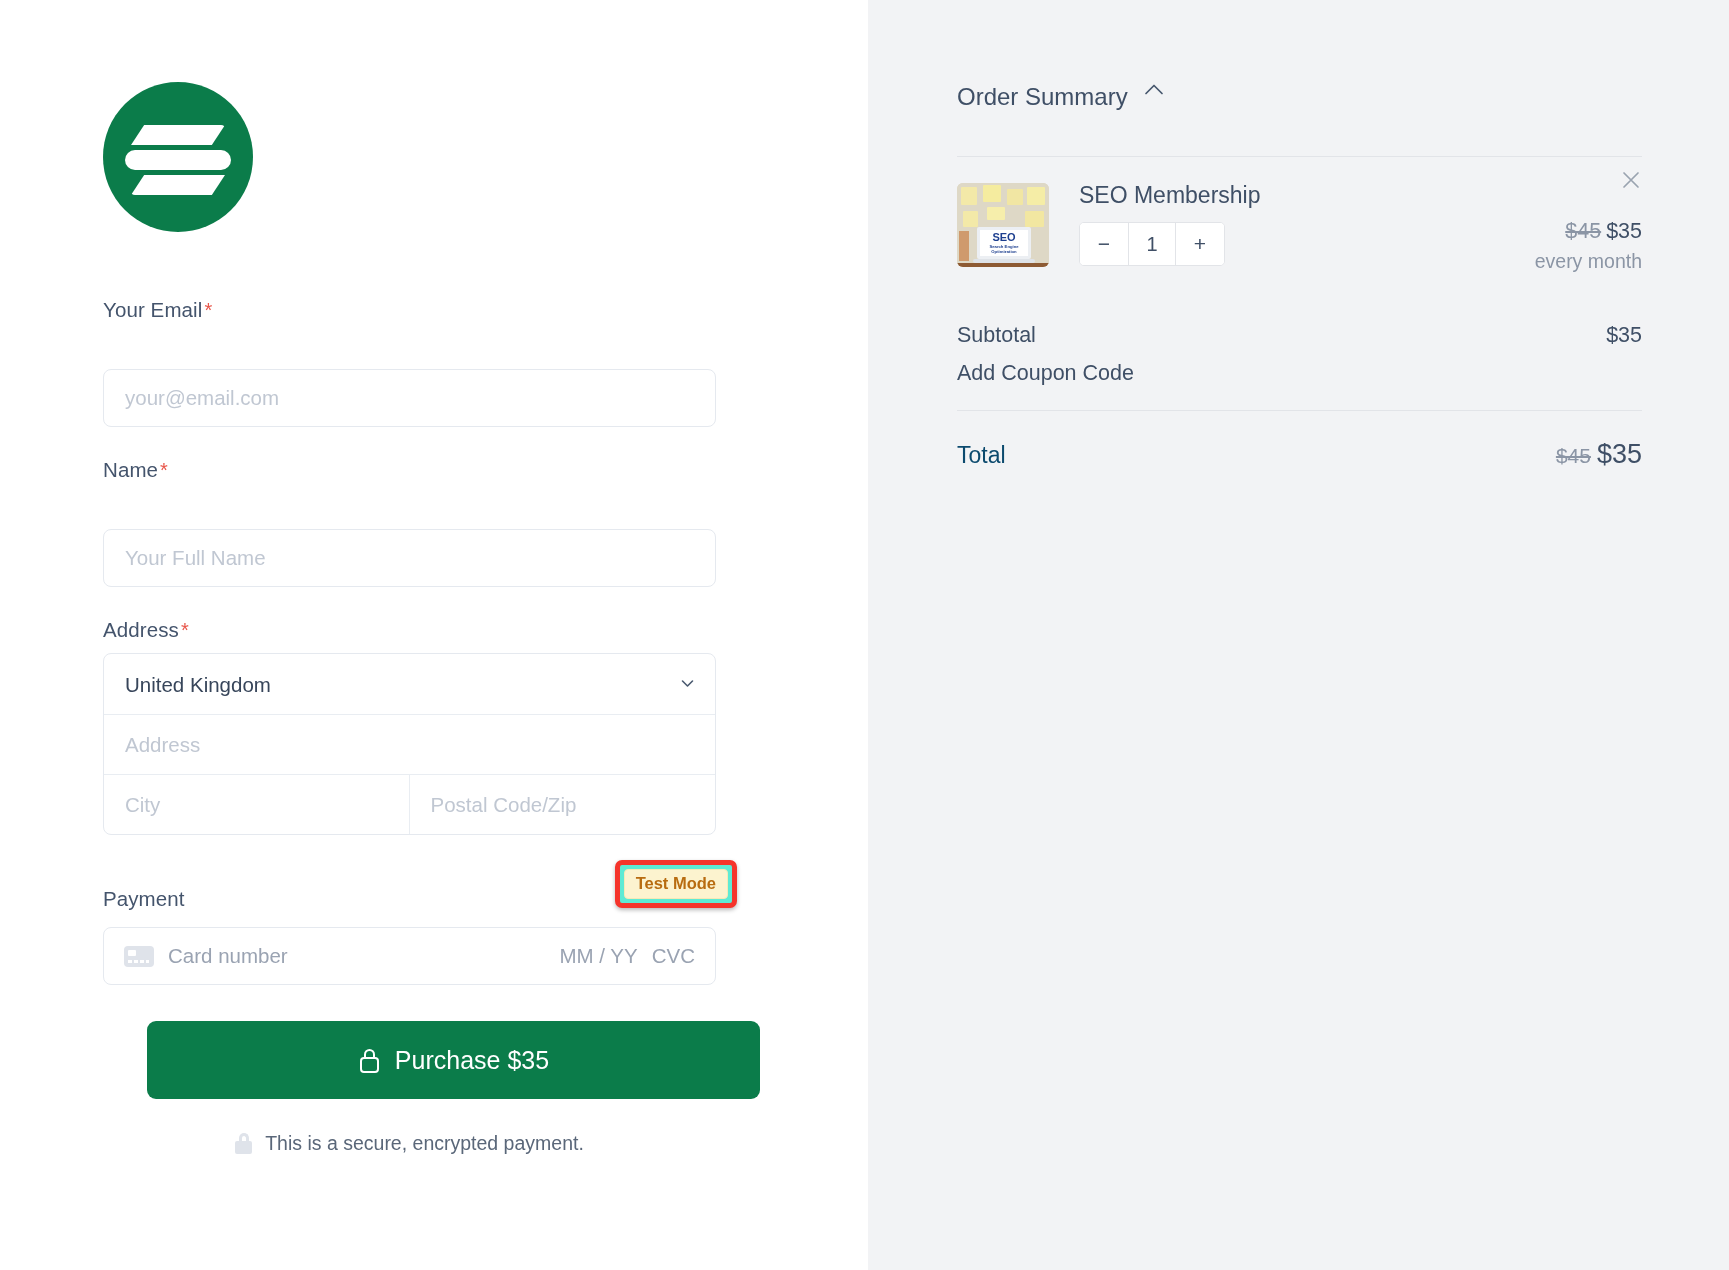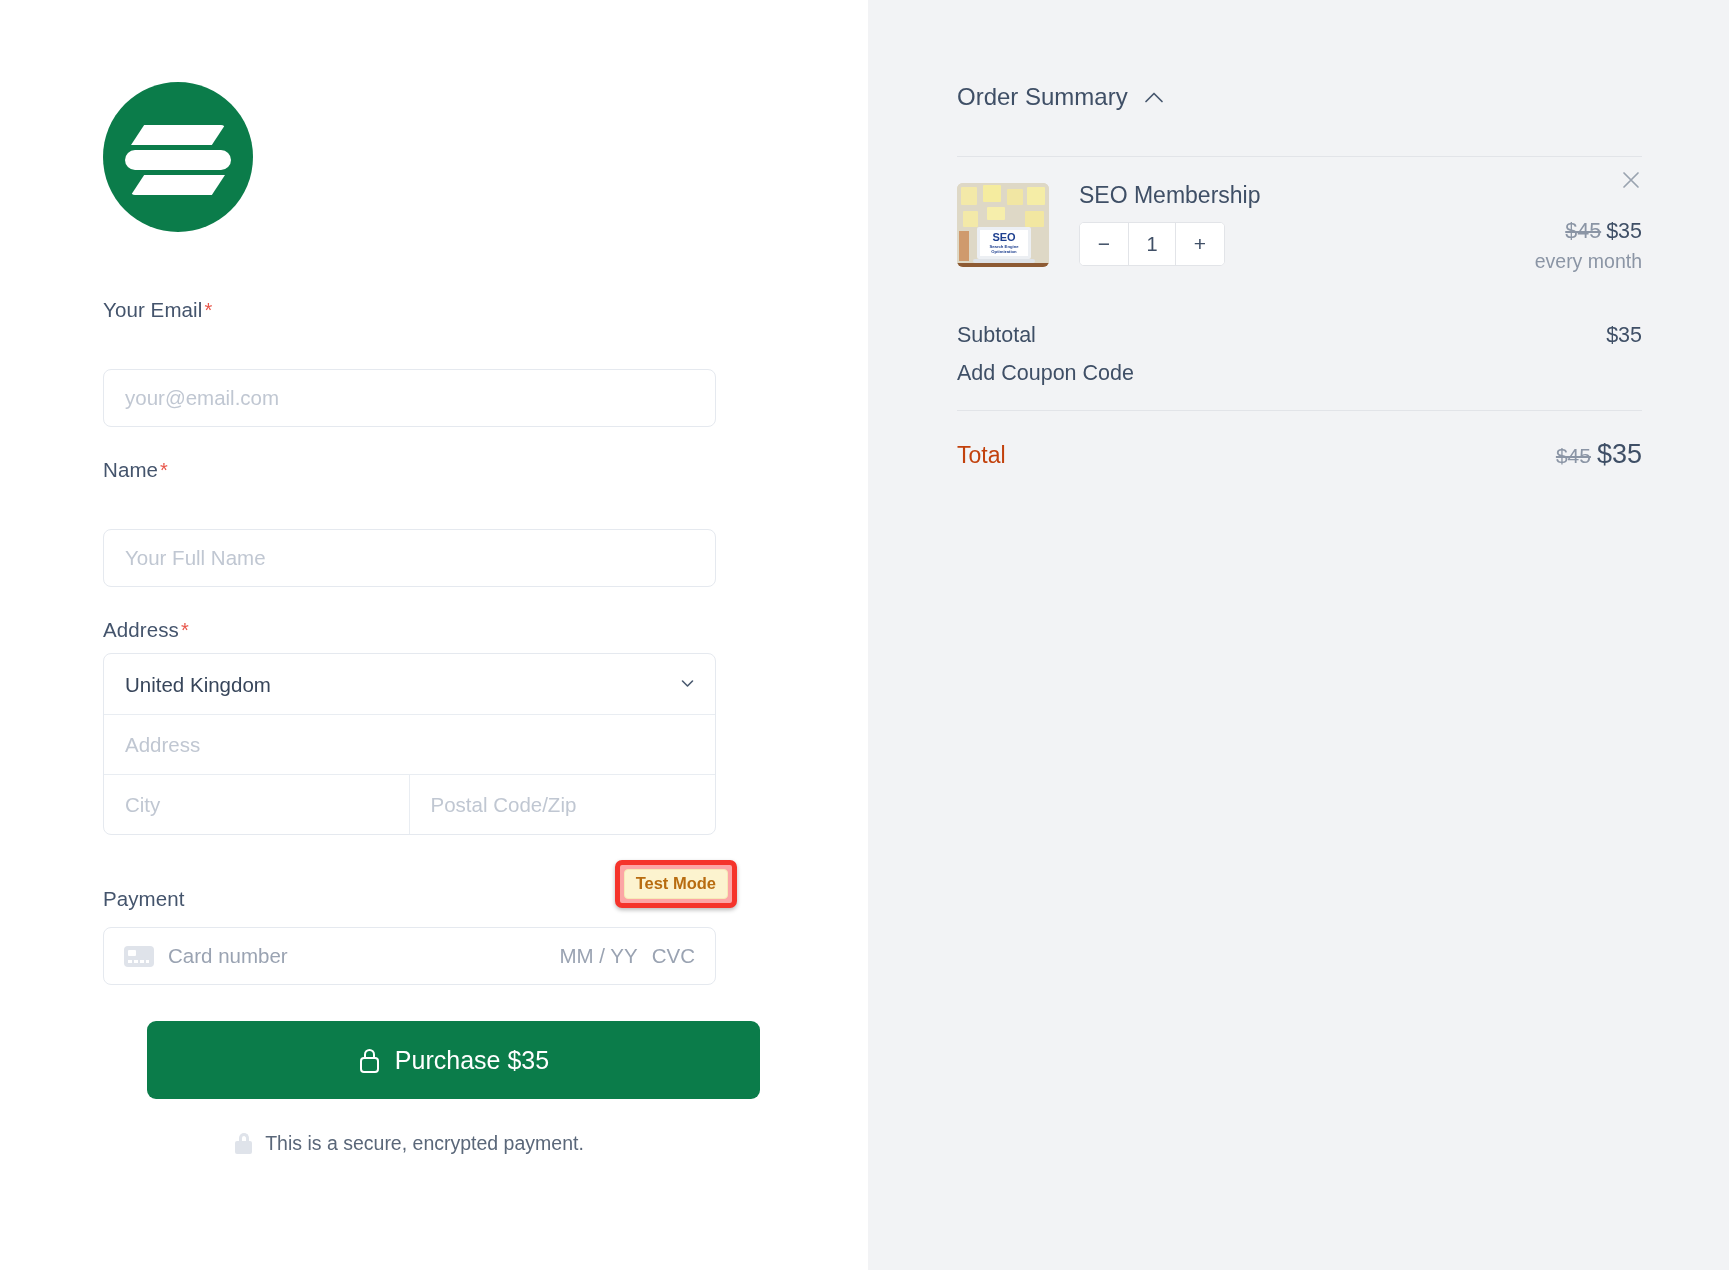--- a/index.html
+++ b/index.html
@@ -169,21 +169,21 @@
     position: relative;
   }
 
   .testmode-highlight {
     position: absolute;
     right: -21px;
     top: -22px;
     border: 5px solid #f5342b;
     border-radius: 7px;
     padding: 4px;
-    background: #fca5a5;
+    background: #5eead4;
     box-shadow: 0 2px 4px rgba(0,0,0,.28);
   }
   .testmode-badge {
     background: #fcf3cf;
     border: 1px solid #f6e9b6;
     border-radius: 4px;
     color: #b86c10;
     font-size: 16.5px;
     font-weight: bold;
     padding: 5px 11px 6px;
@@ -295,21 +295,21 @@
   }
   .summary-wrap {
     position: absolute;
     left: 89px;
     top: 83px;
     width: 685px;
   }
 
   .summary-head {
     display: flex;
-    align-items: center;
+    align-items: flex-start;
     gap: 16px;
     margin-bottom: 45px;
     cursor: pointer;
     width: fit-content;
   }
   .summary-title {
     font-size: 24px;
     color: #3f4f66;
   }
   .chev-up svg { display: block; }
@@ -416,21 +416,21 @@
     cursor: pointer;
     width: fit-content;
   }
 
   .total-row {
     display: flex;
     justify-content: space-between;
     align-items: baseline;
     padding-top: 28px;
   }
-  .total-label { font-size: 23px; color: #c2410c; }
+  .total-label { font-size: 23px; color: #0c4a6e; }
   .total-vals { white-space: nowrap; }
   .total-old {
     font-size: 21px;
     color: #8b95a5;
     text-decoration: line-through;
     margin-right: 6px;
   }
   .total-new { font-size: 27px; color: #3f4f66; }
 </style>
 </head>

